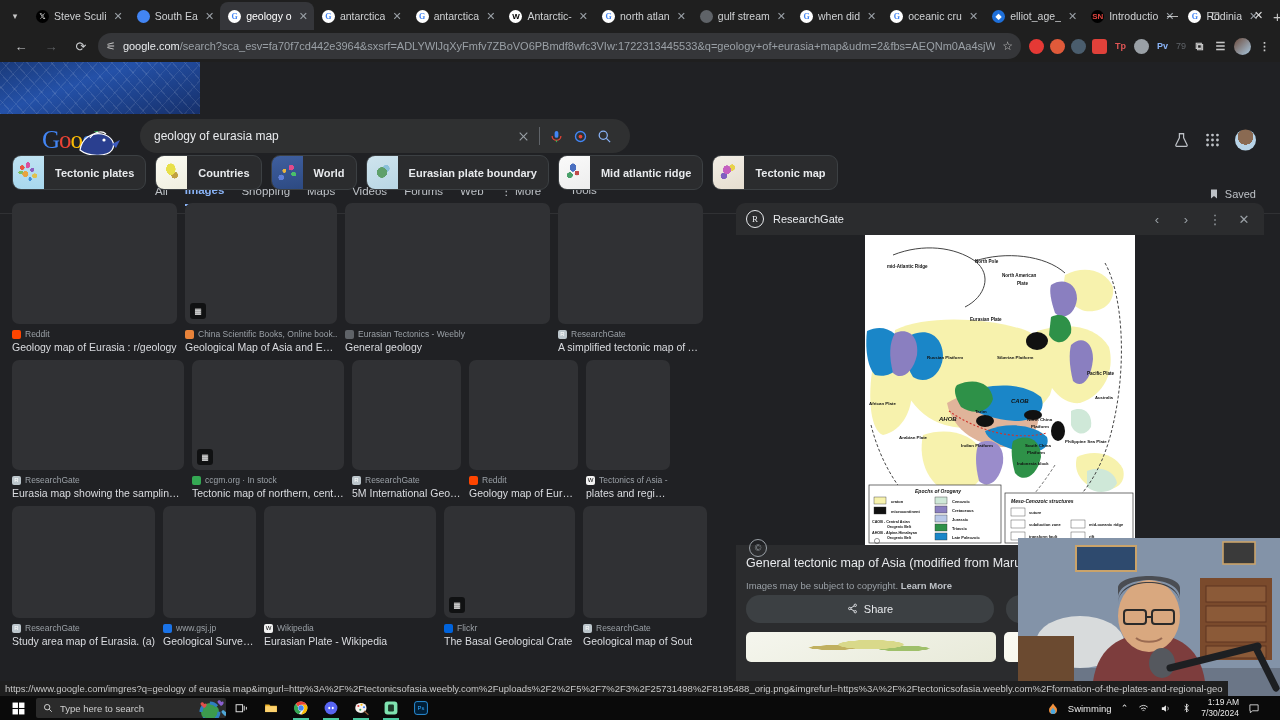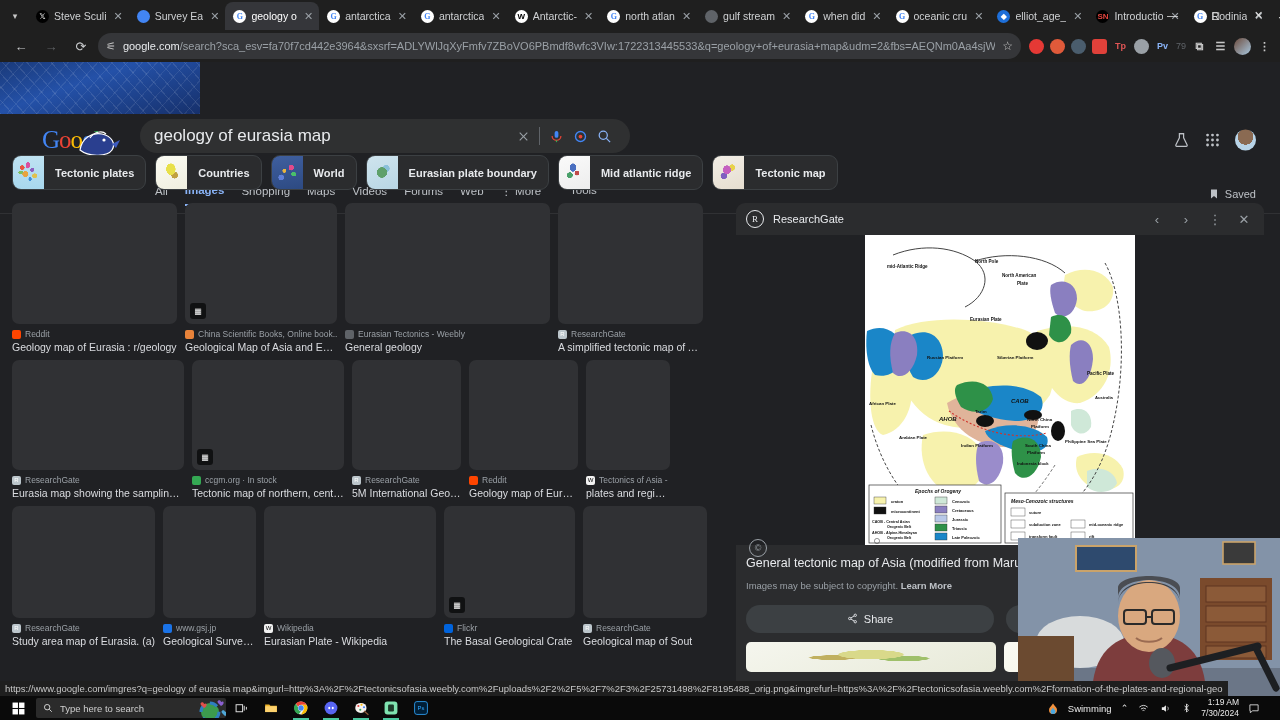--- a/index.html
+++ b/index.html
@@ -62,21 +62,21 @@
     font-family:"Liberation Serif",serif; letter-spacing:-1px; z-index:3; }
   .glogo span:nth-child(1){color:#4285f4}.glogo span:nth-child(2){color:#ea4335}
   .glogo span:nth-child(3){color:#fbbc05}.glogo span:nth-child(4){color:#4285f4}
   .glogo span:nth-child(5){color:#34a853}.glogo span:nth-child(6){color:#ea4335}
   .doodle-bird{position:absolute;left:60px;top:62px;width:72px;height:40px;z-index:4;}
   .searchbar {
     position:absolute; left:140px; top:74px; transform:translateY(-50%);
     width:490px; height:34px; background:#2f3031; border-radius:20px;
     display:flex; align-items:center; padding:0 14px; z-index:5;
   }
-  .searchbar .q { flex:1; font-size:17px; color:#e8eaed; }
+  .searchbar .q { flex:1; font-size:12px; color:#e8eaed; }
   .sb-icon { width:24px;height:24px;display:flex;align-items:center;justify-content:center;flex:none; }
   .sb-div { width:1px;height:18px;background:#5f6368;margin:0 4px; }
   .head-right { position:absolute; right:24px; top:78px; transform:translateY(-50%); display:flex; align-items:center; gap:14px; z-index:5;}
 
   .navtabs { position:absolute; left:155px; top:122px; display:flex; align-items:center; gap:17px; font-size:11.5px; color:#bdc1c6; }
   .navtabs .nt { padding-bottom:8px; cursor:pointer; }
   .navtabs .nt.on { color:#8ab4f8; border-bottom:2px solid #8ab4f8; font-weight:bold; }
   .tools { position:absolute; left:570px; top:122px; font-size:11.5px; color:#bdc1c6; }
   .saved { position:absolute; right:24px; top:126px; font-size:11px; color:#bdc1c6; display:flex; align-items:center; gap:5px;}
   .headdiv { position:absolute; left:0; right:0; top:151px; height:1px; background:#303134; }
@@ -180,21 +180,21 @@
   .pv-src { font-size:11px; color:#e8eaed; flex:1; }
   .pv-ic { color:#9aa0a6; font-size:13px; width:20px; text-align:center; }
   .pv-stage { height:310px; background:#202124; display:flex; align-items:center; justify-content:center; position:relative; }
   .pv-img { width:270px; height:310px; background:#fff; position:relative; overflow:hidden; }
   .pv-credit { position:absolute; left:13px; bottom:-12px; width:18px;height:18px;border-radius:50%;
                border:1.3px solid #9aa0a6;color:#9aa0a6;display:flex;align-items:center;justify-content:center;font-size:9px;}
   .pv-meta { padding: 10px 10px 0 10px; }
   .pv-title { font-size:12.5px; color:#e8eaed; line-height:1.42; }
   .pv-copy { font-size:9.5px; color:#9aa0a6; margin-top:7px; }
   .pv-copy b { color:#bdc1c6; }
-  .pv-btns { display:flex; gap:12px; margin-top:14px; }
+  .pv-btns { display:flex; gap:12px; margin-top:4px; }
   .pv-btn { flex:1; height:28px; background:#3c4043; border-radius:15px; display:flex; align-items:center; justify-content:center; gap:6px; font-size:11px; color:#e8eaed; }
   .pv-rel { display:flex; gap:8px; margin-top:9px; }
   .pv-rel .rc { flex:1; height:30px; border-radius:5px; overflow:hidden; }
 
   
   .lbl { font-family:"Liberation Sans",sans-serif; font-weight:bold; fill:#111; }
 
   
   .webcam { position:absolute; left:1018px; top:538px; width:262px; height:158px; overflow:hidden; background:#2a2f38; }
 
@@ -222,21 +222,21 @@
   <div class="tabstrip">
     <div class="tabmenu-btn">▾</div>
     <div id="tabs-host" style="display:flex;align-items:flex-end;">
         <div class="tab">
           <span class="favicon fv-x">𝕏</span>
           <span class="tlabel">Steve Sculi</span>
           <span class="tclose">✕</span>
         </div>
         <div class="tab">
           <span class="favicon fv-earth"></span>
-          <span class="tlabel">Survey Ea</span>
+          <span class="tlabel">South Ea</span>
           <span class="tclose">✕</span>
         </div>
         <div class="tab active">
           <span class="favicon fv-g">G</span>
           <span class="tlabel">geology o</span>
           <span class="tclose">✕</span>
         </div>
         <div class="tab">
           <span class="favicon fv-g">G</span>
           <span class="tlabel">antarctica</span>

